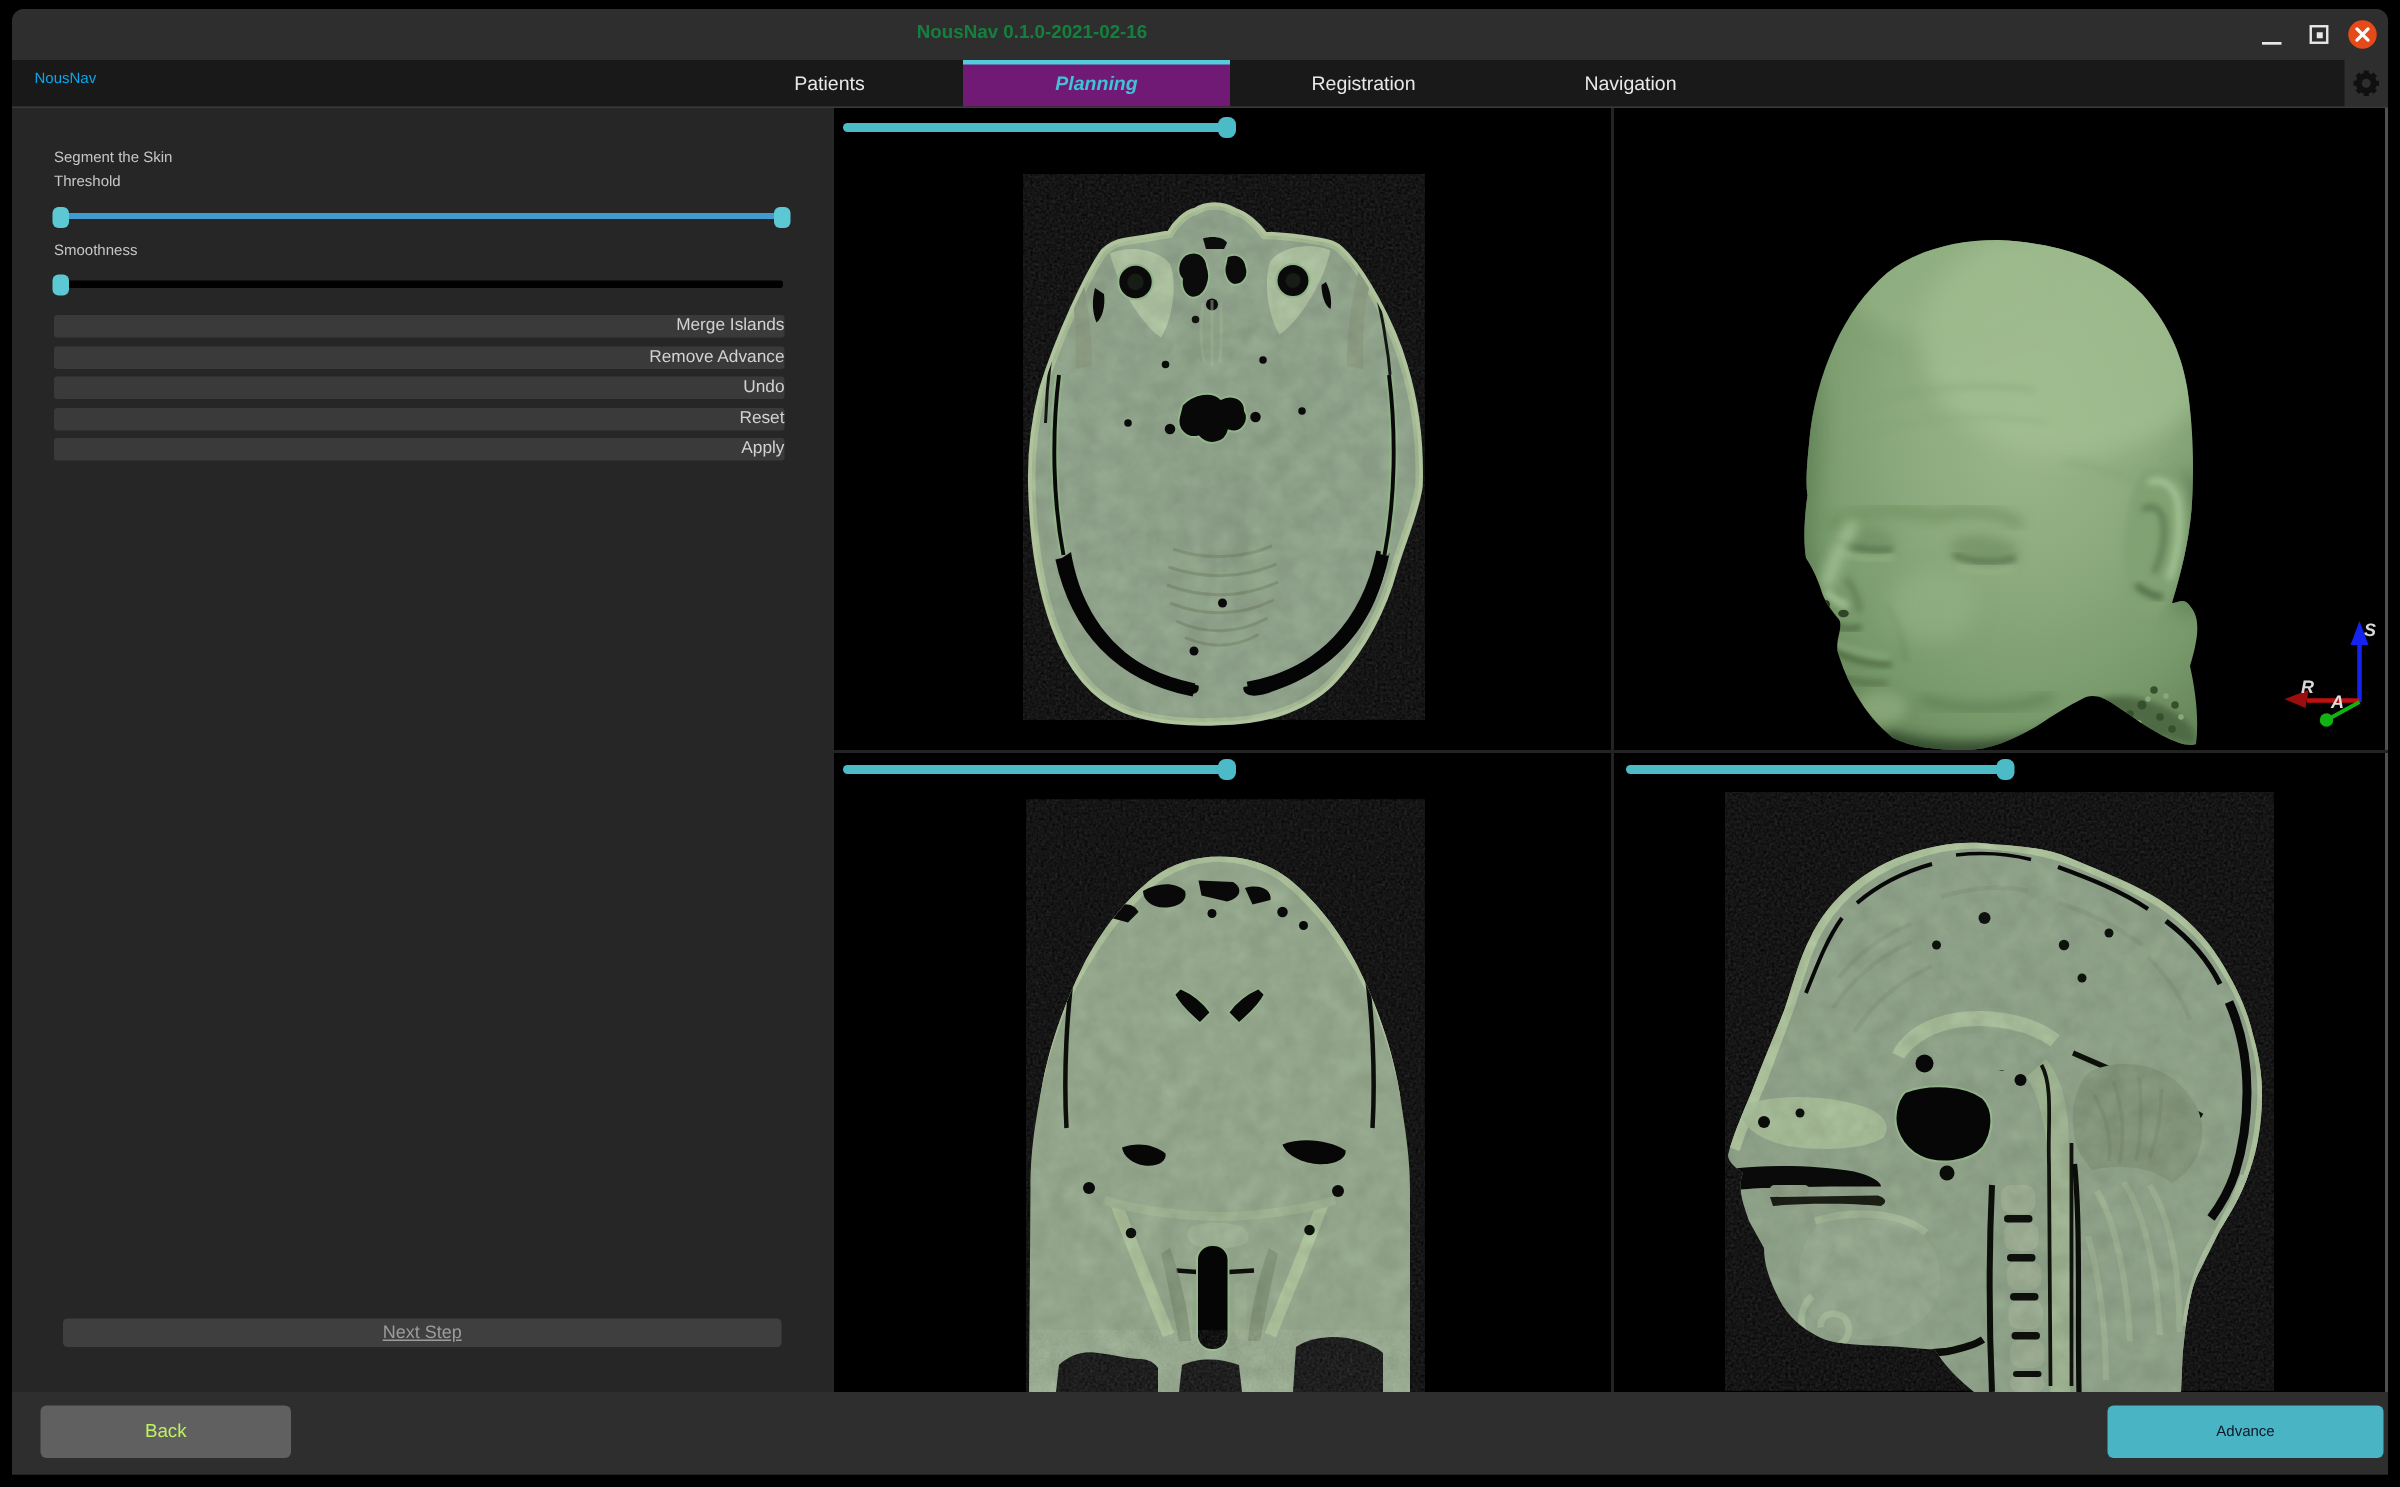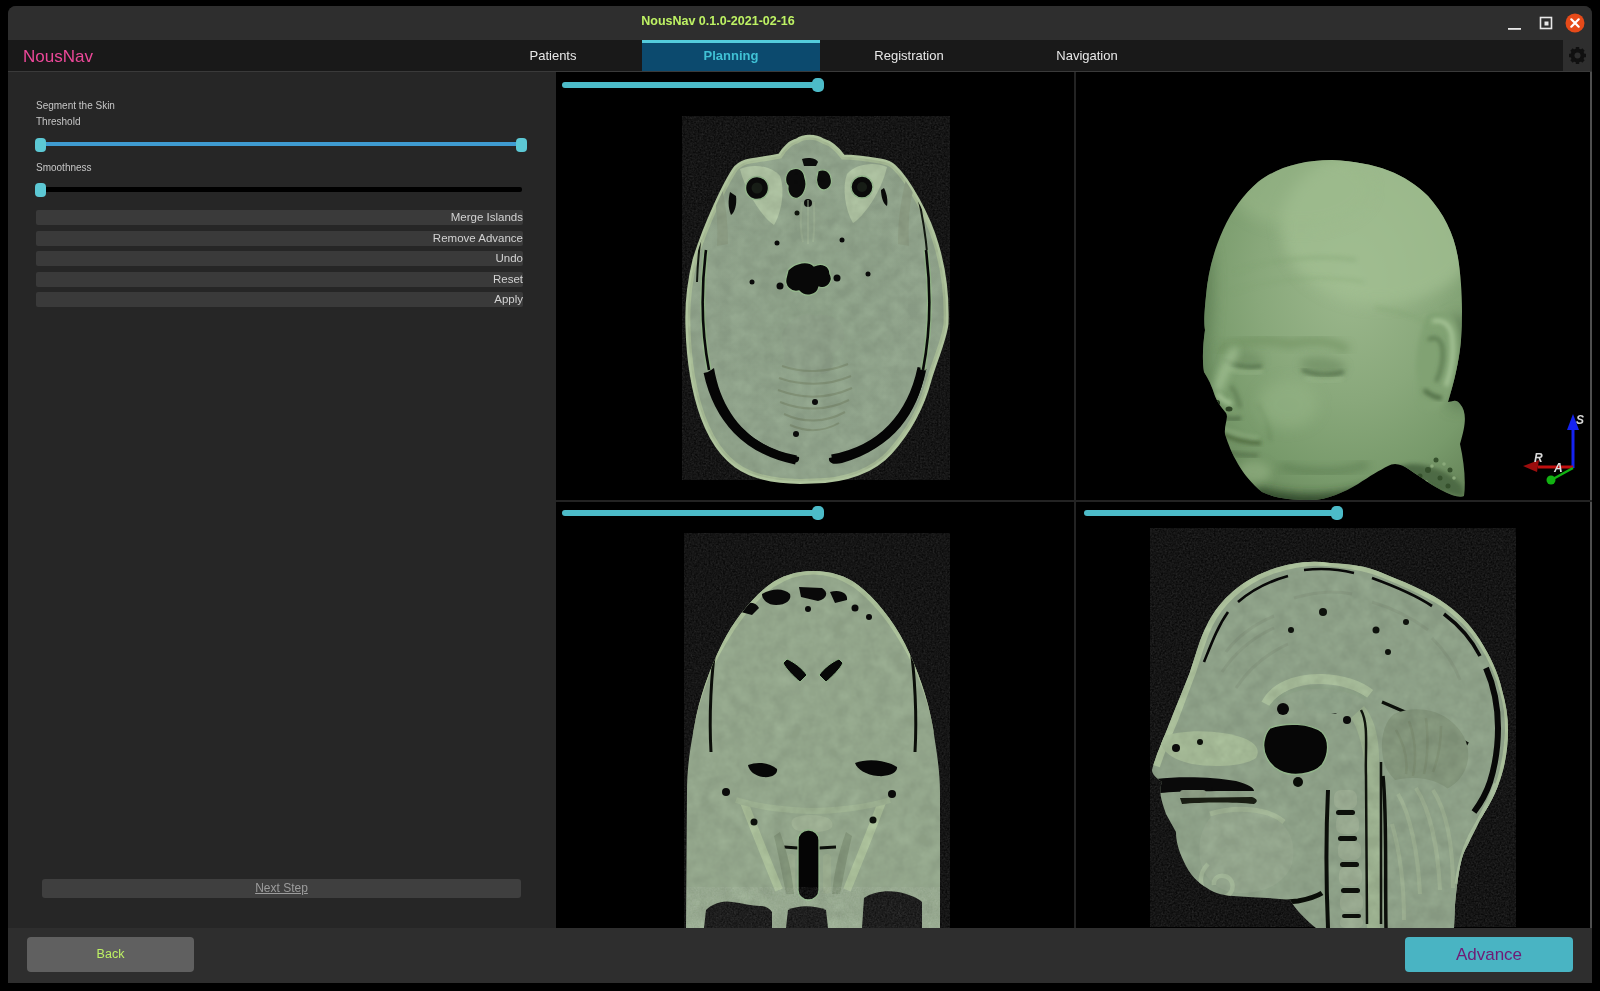--- a/index.html
+++ b/index.html
@@ -3,47 +3,47 @@
 <meta charset="utf-8">
 <style>
   html,body{margin:0;padding:0;background:#000;}
   body{width:1600px;height:991px;position:relative;overflow:hidden;
        font-family:"Liberation Sans", sans-serif;}
   .abs{position:absolute;}
   .window{left:8px;top:6px;width:1584px;height:977px;background:#262626;
           border-radius:8px 8px 0 0;}
   .titlebar{left:8px;top:6px;width:1584px;height:34px;background:#2e2e2e;
             border-radius:8px 8px 0 0;}
-  .title-text{left:8px;top:14px;width:1360px;text-align:center;color:#bef264;
-              font-size:12.5px;font-weight:bold;padding-left:30px;}
+  .title-text{left:8px;top:14px;width:1360px;text-align:center;color:#15803d;
+              font-size:12.5px;font-weight:bold;}
   .menubar{left:8px;top:40px;width:1584px;height:31px;background:#191919;}
-  .logo{left:23px;top:47px;font-size:17px;color:#ec4899;}
+  .logo{left:23px;top:47px;font-size:10px;color:#0ea5e9;}
   .tab{top:40px;width:178px;height:31px;line-height:31px;text-align:center;
        color:#e8e8e8;font-size:13px;}
-  .tab.active{background:#0c4a6e;border-top:3px solid #54ccdc;height:28px;
-              line-height:26px;color:#40c2d5;font-weight:bold;}
+  .tab.active{background:#701a75;border-top:3px solid #54ccdc;height:28px;
+              line-height:26px;color:#40c2d5;font-weight:bold;font-style:italic;}
   .seam{left:8px;top:71px;width:1584px;height:1px;background:#3a3a3a;}
   
   .lbl{color:#c6c6c6;font-size:10px;}
   .track{border-radius:2px;}
   .handle{background:#5cc8d4;border-radius:4px;width:11px;height:14px;}
   .pbtn{left:36px;width:487px;height:15px;background:#3a3a3a;border-radius:2px;
         color:#d2d2d2;font-size:11.5px;text-align:right;line-height:15px;}
   
   .vparea{left:556px;top:72px;width:1036px;height:856px;background:#000;}
   .vdiv{left:1074px;top:72px;width:2px;height:856px;background:#232323;}
   .hdiv{left:556px;top:500px;width:1036px;height:2px;background:#232323;}
   .vtrack{background:#4cbbc8;height:6px;border-radius:3px;}
   .vhandle{background:#4cbbc8;width:12px;height:14px;border-radius:5px;}
   .bottombar{left:8px;top:928px;width:1584px;height:55px;background:#2e2e2e;}
   .backbtn{left:27px;top:937px;width:167px;height:35px;background:#606060;
            border-radius:4px;color:#bef264;font-size:12.5px;text-align:center;
            line-height:35px;}
-  .advbtn{left:1405px;top:937px;width:168px;height:35px;background:#49b4c3;
-          border-radius:4px;color:#701a75;font-size:17px;text-align:center;
+  .advbtn{left:1405px;top:937px;width:184px;height:35px;background:#49b4c3;
+          border-radius:4px;color:#0f172a;font-size:10px;text-align:center;
           line-height:35px;}
 </style>
 </head>
 <body>
   <div class="abs window"></div>
   <div class="abs titlebar"></div>
   <div class="abs title-text">NousNav 0.1.0-2021-02-16</div>
 
   <svg class="abs" style="left:1500px;top:10px" width="88" height="26" viewBox="0 0 88 26">
     <rect x="8" y="18" width="13" height="1.8" fill="#e8e8e8"></rect>

